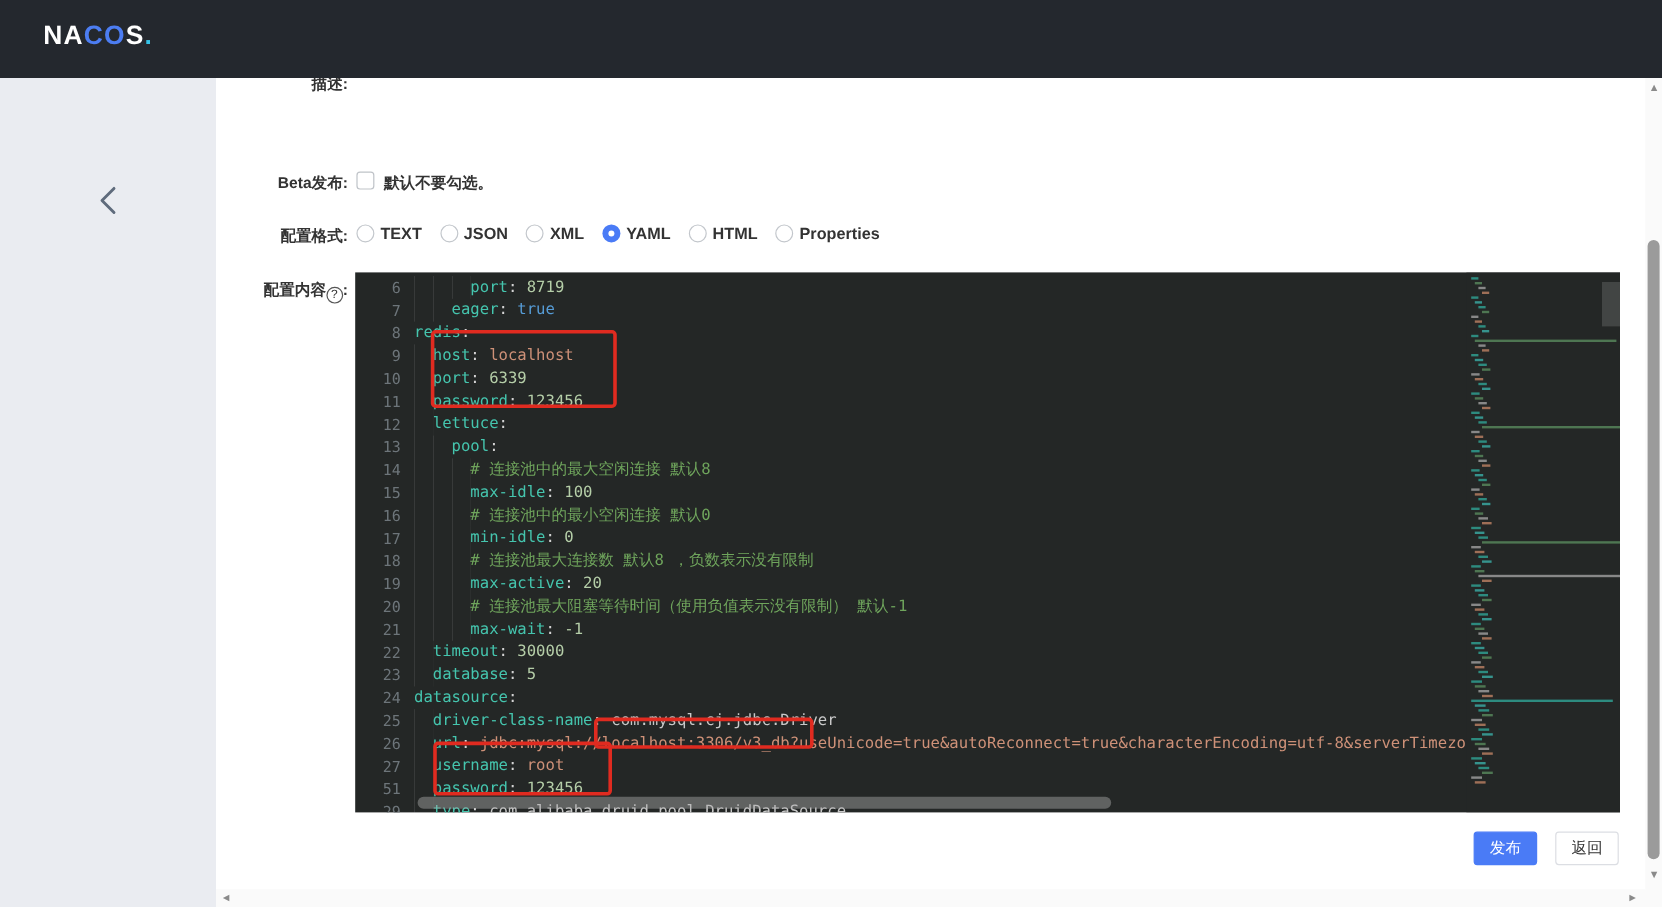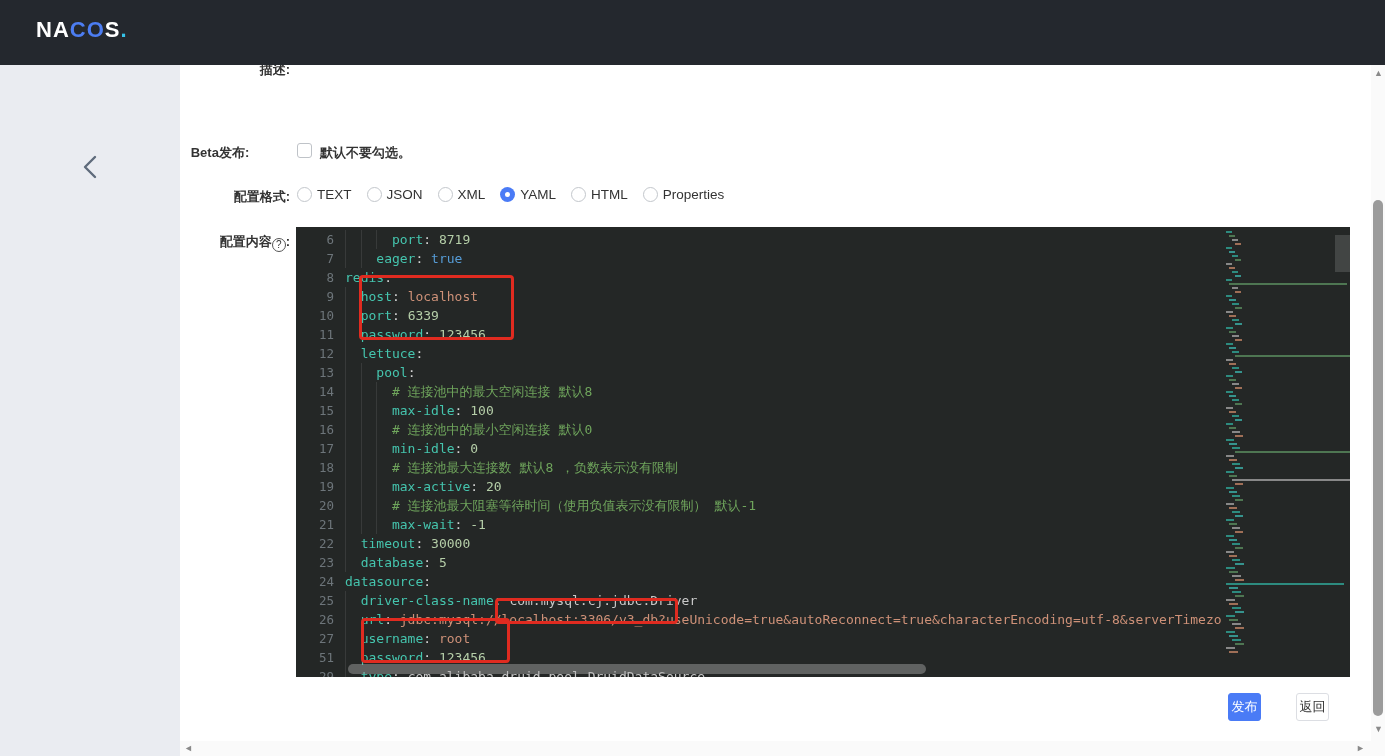--- a/index.html
+++ b/index.html
@@ -40,21 +40,21 @@
                    border:1px solid #bfc3c8; border-radius:3px; cursor:pointer; }
   .beta-hint { position:absolute; left:320px; top:144px; font-size:13px; font-weight:700; color:#333; }
 
   
   .radio-row { position:absolute; left:297px; top:187px; display:flex; gap:15px; align-items:center; }
   .radio-opt { display:flex; align-items:center; gap:5px; cursor:pointer; }
   .radio-circle { width:15px; height:15px; border-radius:50%; border:1px solid #c3c7cc; background:#fff; position:relative; }
   .radio-opt.selected .radio-circle { border:none; background:#4a7bf6; }
   .radio-opt.selected .radio-circle::after { content:""; position:absolute; left:5px; top:5px; width:5px; height:5px;
                    border-radius:50%; background:#fff; }
-  .radio-label { font-size:13.5px; font-weight:400; color:#333; }
+  .radio-label { font-size:13.5px; font-weight:700; color:#333; }
 
   
   .editor { position:absolute; left:296px; top:227px; width:1054px; height:450px; background:#242726;
             overflow:hidden; cursor:text; }
   .gutter { position:absolute; left:0; top:3px; width:38px; text-align:right;
             font-family:"DejaVu Sans Mono","Liberation Mono",monospace; font-size:12.5px; color:#6d757a; }
   .gutter .ln { height:19px; line-height:19px; }
   .code { position:absolute; left:49px; top:3px; font-family:"DejaVu Sans Mono","Liberation Mono",monospace;
           font-size:13px; white-space:pre; color:#d4d4d4; }
   .code-line { height:19px; line-height:19px; position:relative; }
@@ -73,21 +73,21 @@
   .minimap-slider { position:absolute; right:0; top:8px; width:15px; height:37px; background:rgba(255,255,255,.14); }
   .editor-hscroll { position:absolute; left:52px; top:437px; width:578px; height:10px;
                     background:rgba(170,170,170,.45); border-radius:5px; cursor:pointer; }
 
   .hl-box { position:absolute; border:3px solid #e02b20; border-radius:4px; pointer-events:none; }
   .hl-redis { left:63px; top:48px; width:155px; height:65px; }
   .hl-url { left:199px; top:371px; width:183px; height:26px; }
   .hl-cred { left:65px; top:391px; width:149px; height:45px; }
 
   
-  .btn { position:absolute; top:693px; width:33px; height:28px; border-radius:3px; font-size:13px;
+  .btn { position:absolute; top:693px; width:53px; height:28px; border-radius:3px; font-size:13px;
          display:flex; align-items:center; justify-content:center; cursor:pointer; }
   .btn-publish { left:1228px; background:#4a7bf6; color:#fff; border:1px solid #4a7bf6; }
   .btn-back { left:1296px; background:#fff; color:#333; border:1px solid #dcdee3; }
 
   
   .vscroll-track { position:absolute; left:1371px; top:65px; width:14px; height:691px; background:#fafafa; }
   .vscroll-thumb { position:absolute; left:2px; top:135px; width:10px; height:516px; background:#9b9b9b; border-radius:5px; }
   .scroll-arrow { position:absolute; font-size:9px; color:#8a8a8a; line-height:9px; }
   .hscroll-track { position:absolute; left:180px; top:741px; width:1191px; height:15px; background:#fafafa; }
 </style>
@@ -99,21 +99,21 @@
   <div class="sidebar">
     <div class="collapse-btn">
       <svg width="30" height="30" viewBox="0 0 30 30">
         <polyline points="19,6 9,16 19,26" fill="none" stroke="#5f6b7c" stroke-width="2.4" stroke-linecap="round" stroke-linejoin="round"></polyline>
       </svg>
     </div>
   </div>
 
   <div class="form-label" style="top:61px;">描述:</div>
 
-  <div class="form-label" style="top:144px;text-align:center;">Beta发布:</div>
+  <div class="form-label" style="top:144px;">Beta发布:</div>
   <span class="beta-checkbox" role="checkbox" aria-checked="false"></span>
   <span class="beta-hint">默认不要勾选。</span>
 
   <div class="form-label" style="top:188px;">配置格式:</div>
   <div class="radio-row">
     <div class="radio-opt">
       <span class="radio-circle"></span>
       <span class="radio-label">TEXT</span>
       </div>
     <div class="radio-opt">

